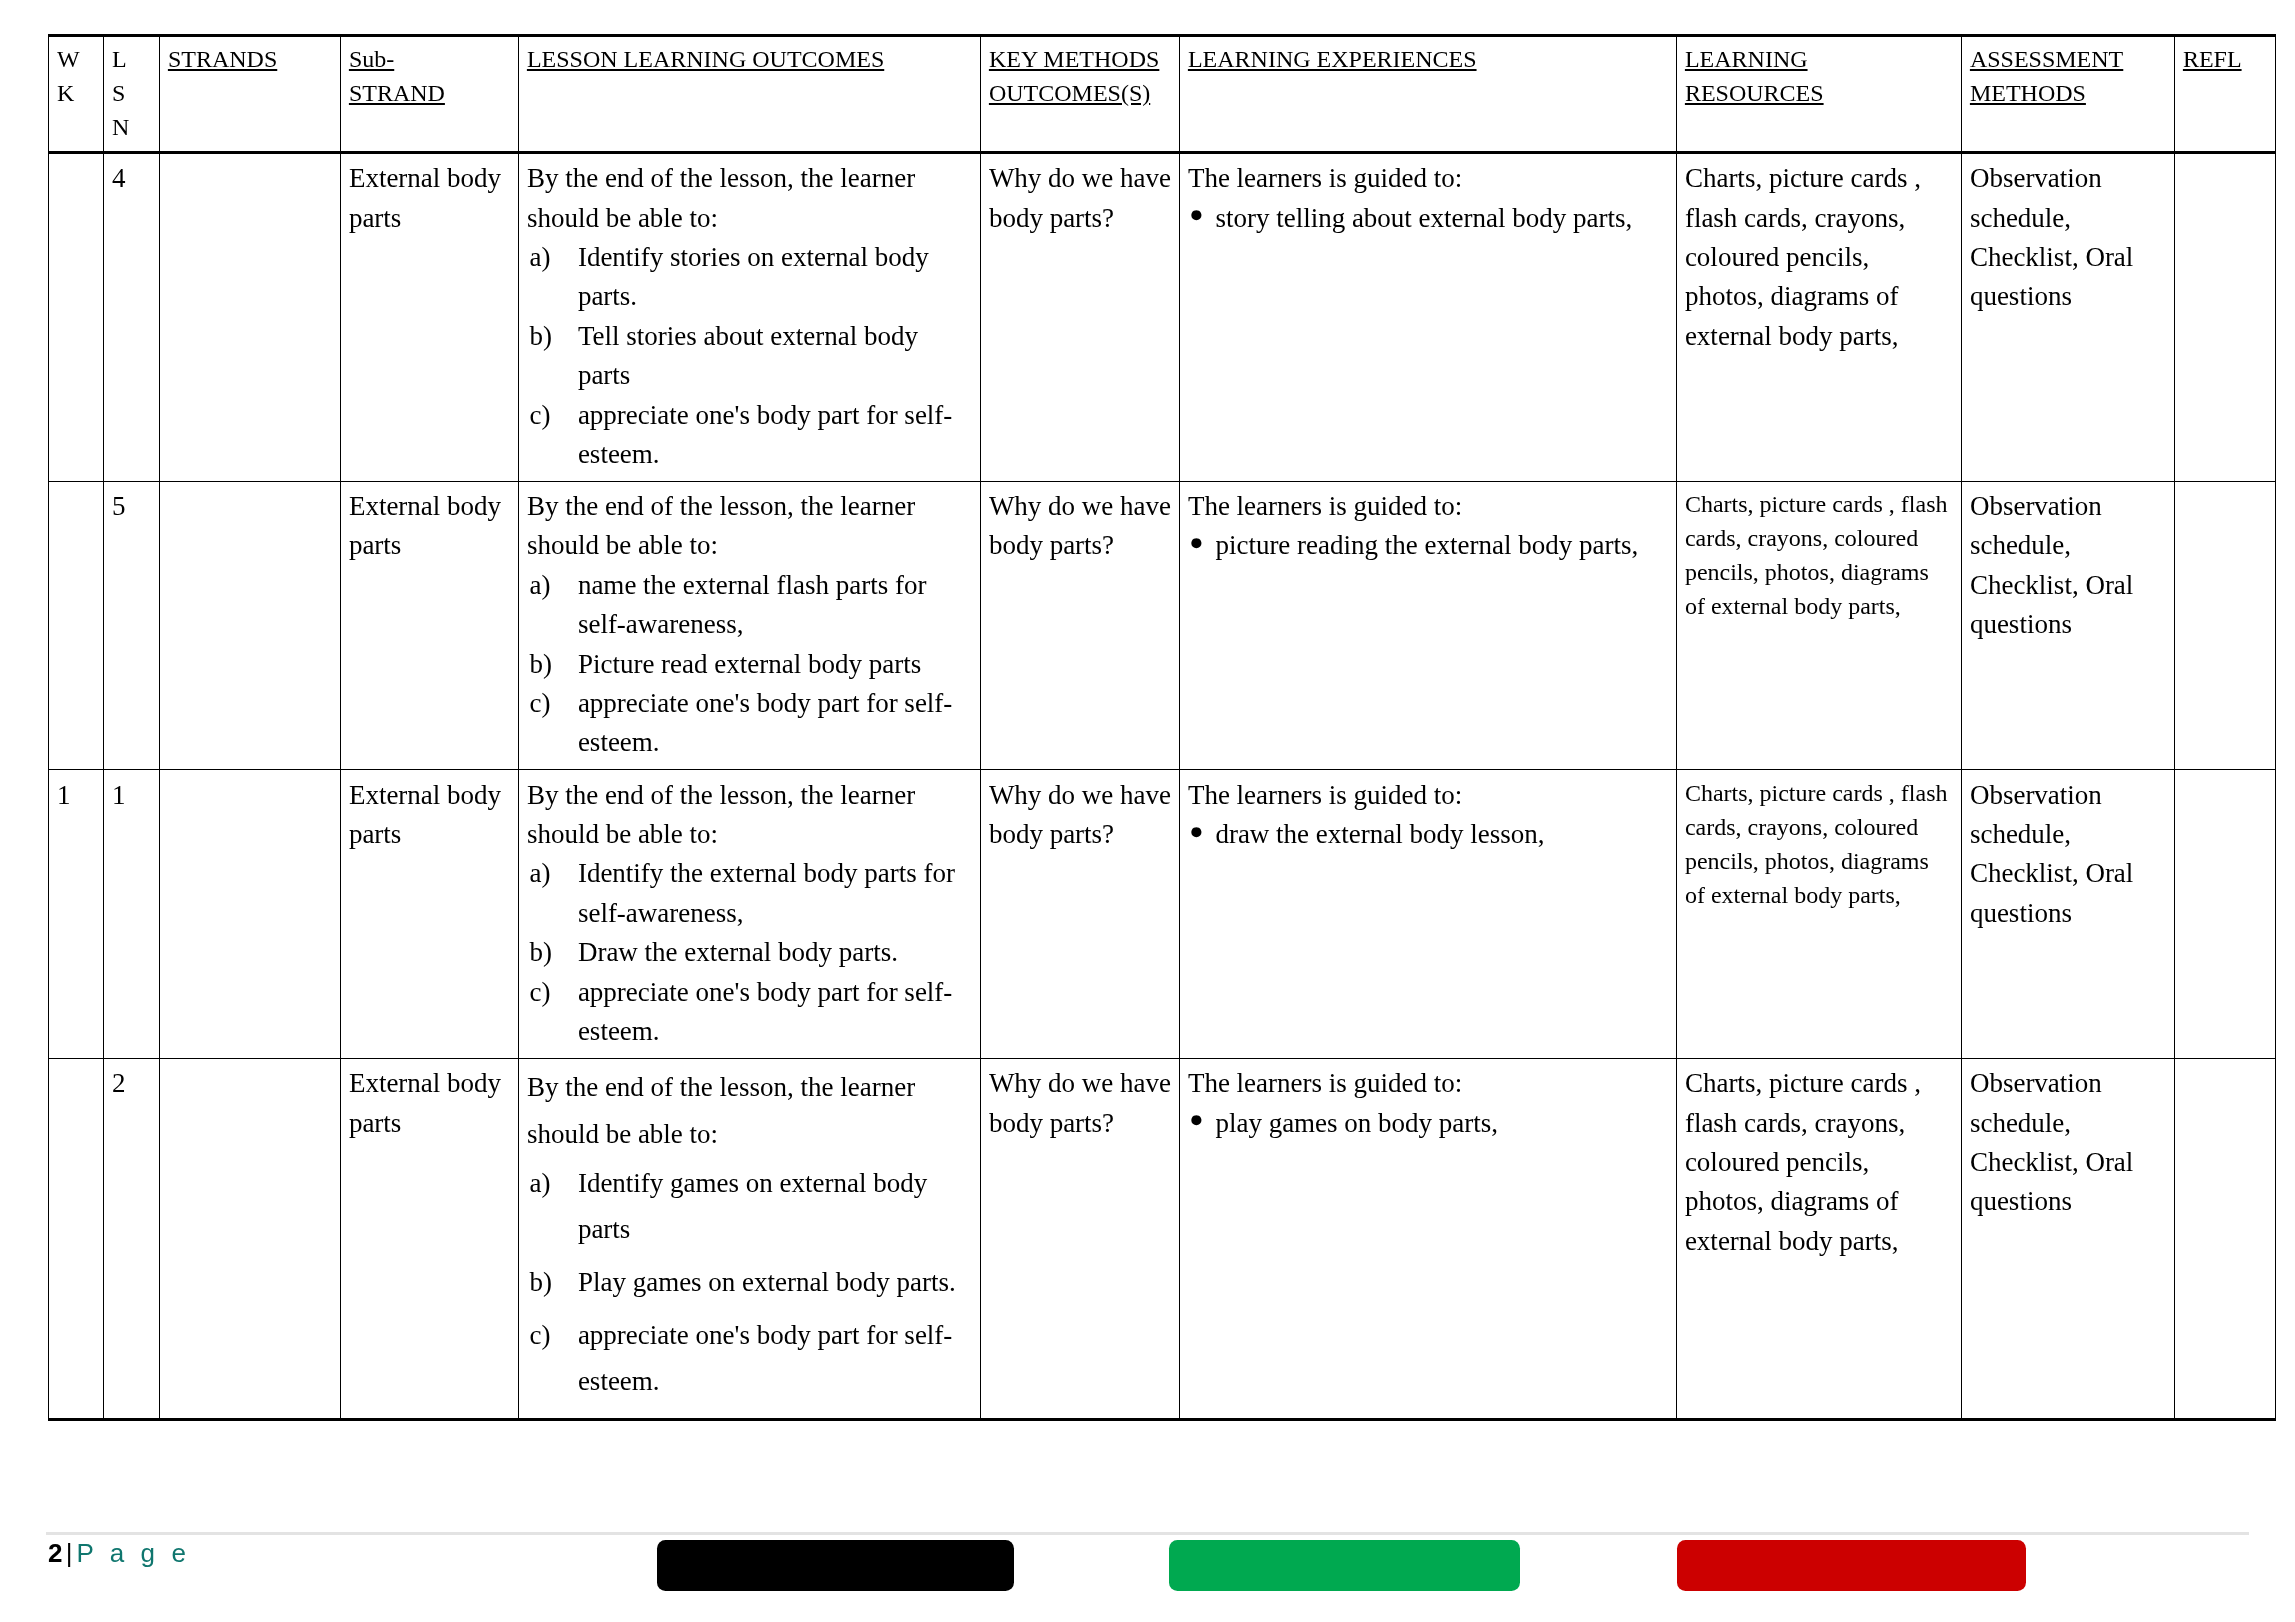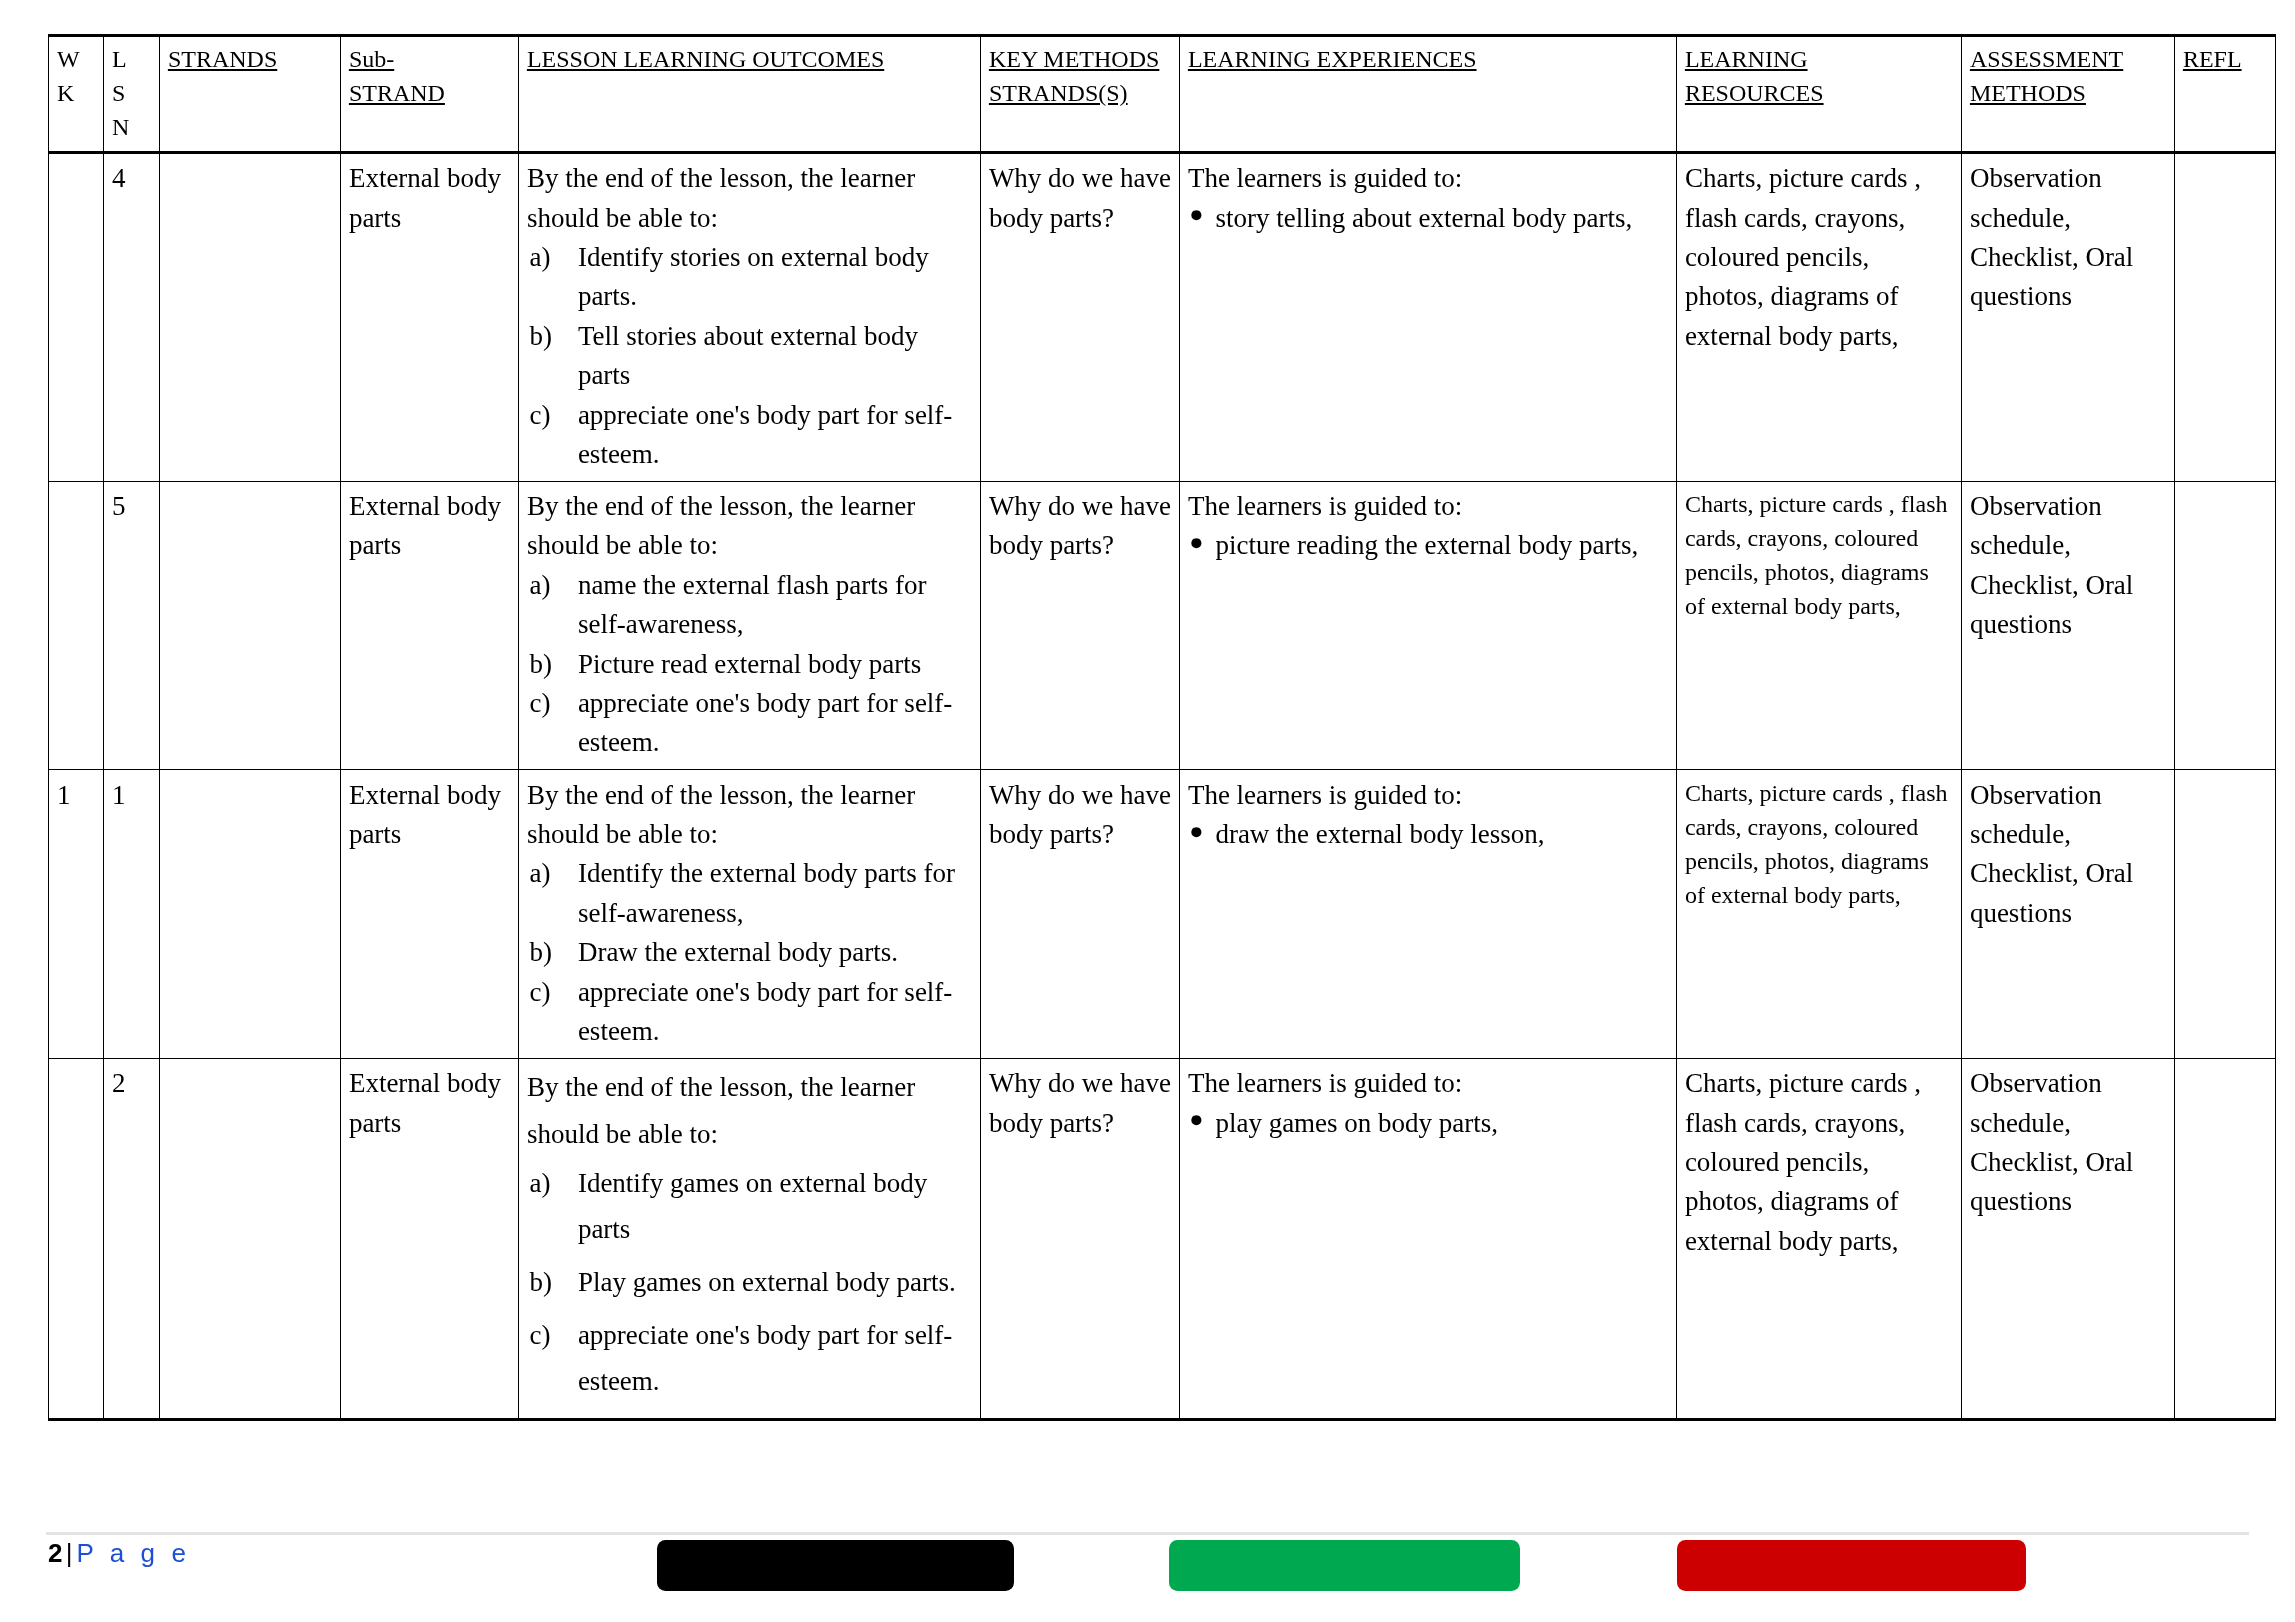--- a/index.html
+++ b/index.html
@@ -155,21 +155,21 @@
   .footer-page .pg-num {
     font-weight: bold;
     color: #000;
     letter-spacing: 0.7px;
   }
   .footer-page .pg-sep {
     color: #000;
     margin: 0 3.9px 0 2.6px;
   }
   .footer-page .pg-word {
-    color: #1d4ed8;
+    color: #0f766e;
     letter-spacing: 4.6px;
   }
 
   .bar {
     position: absolute;
     height: 51px;
     border-radius: 8.5px;
   }
   .bar-black { left: 657px; top: 1540px; width: 357px; background: #000000; }
   .bar-green { left: 1169px; top: 1540px; width: 351px; background: #00a950; }
@@ -206,21 +206,21 @@
           <div>N</div>
         </td>
         <td class="hdr">STRANDS</td>
         <td class="hdr">
           <div>Sub-</div>
           <div>STRAND</div>
         </td>
         <td class="hdr">LESSON LEARNING OUTCOMES</td>
         <td class="hdr">
           <div>KEY METHODS</div>
-          <div>STRANDS(S)</div>
+          <div>OUTCOMES(S)</div>
         </td>
         <td class="hdr">LEARNING EXPERIENCES</td>
         <td class="hdr">
           <div>LEARNING</div>
           <div>RESOURCES</div>
         </td>
         <td class="hdr">
           <div>ASSESSMENT</div>
           <div>METHODS</div>
         </td>

